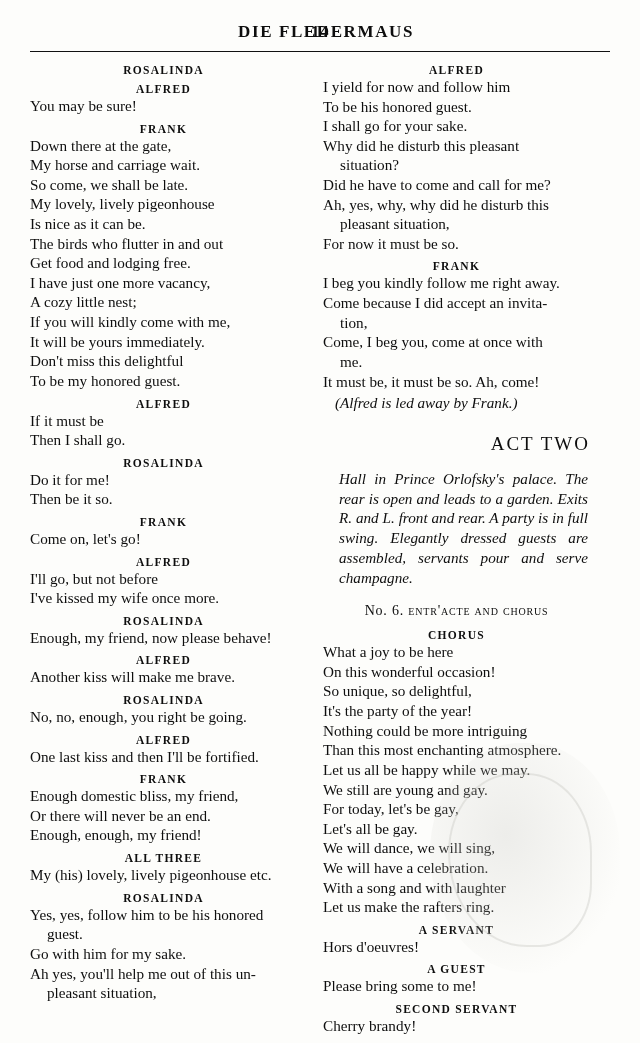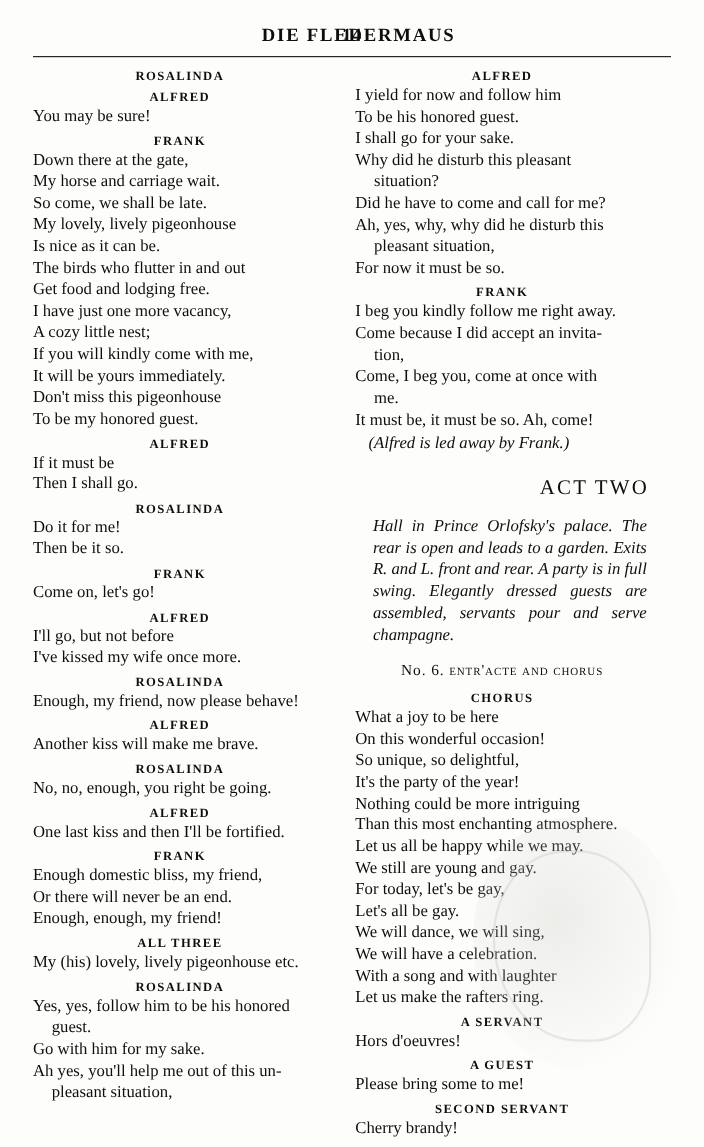--- a/index.html
+++ b/index.html
@@ -162,21 +162,21 @@
           <span class="ln">My horse and carriage wait.</span>
           <span class="ln">So come, we shall be late.</span>
           <span class="ln">My lovely, lively pigeonhouse</span>
           <span class="ln">Is nice as it can be.</span>
           <span class="ln">The birds who flutter in and out</span>
           <span class="ln">Get food and lodging free.</span>
           <span class="ln">I have just one more vacancy,</span>
           <span class="ln">A cozy little nest;</span>
           <span class="ln">If you will kindly come with me,</span>
           <span class="ln">It will be yours immediately.</span>
-          <span class="ln">Don't miss this pigeonhouse</span>
+          <span class="ln">Don't miss this delightful</span>
           <span class="ln">To be my honored guest.</span>
         </p>
         <div class="speaker">ALFRED</div>
         <p class="lines">
           <span class="ln">If it must be</span>
           <span class="ln">Then I shall go.</span>
         </p>
         <div class="speaker">ROSALINDA</div>
         <p class="lines">
           <span class="ln">Do it for me!</span>

